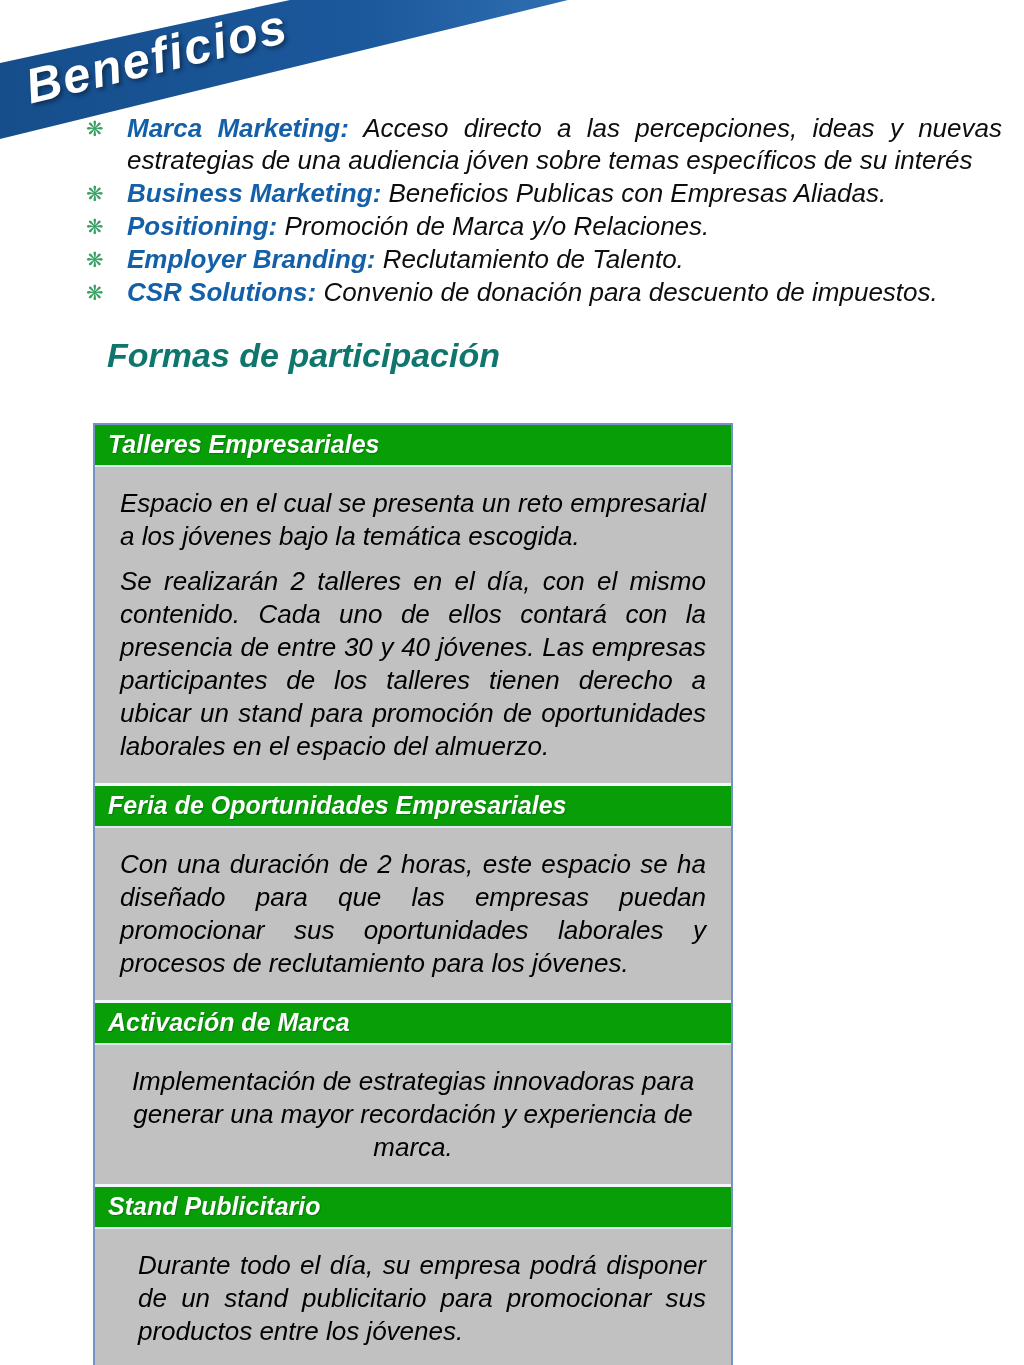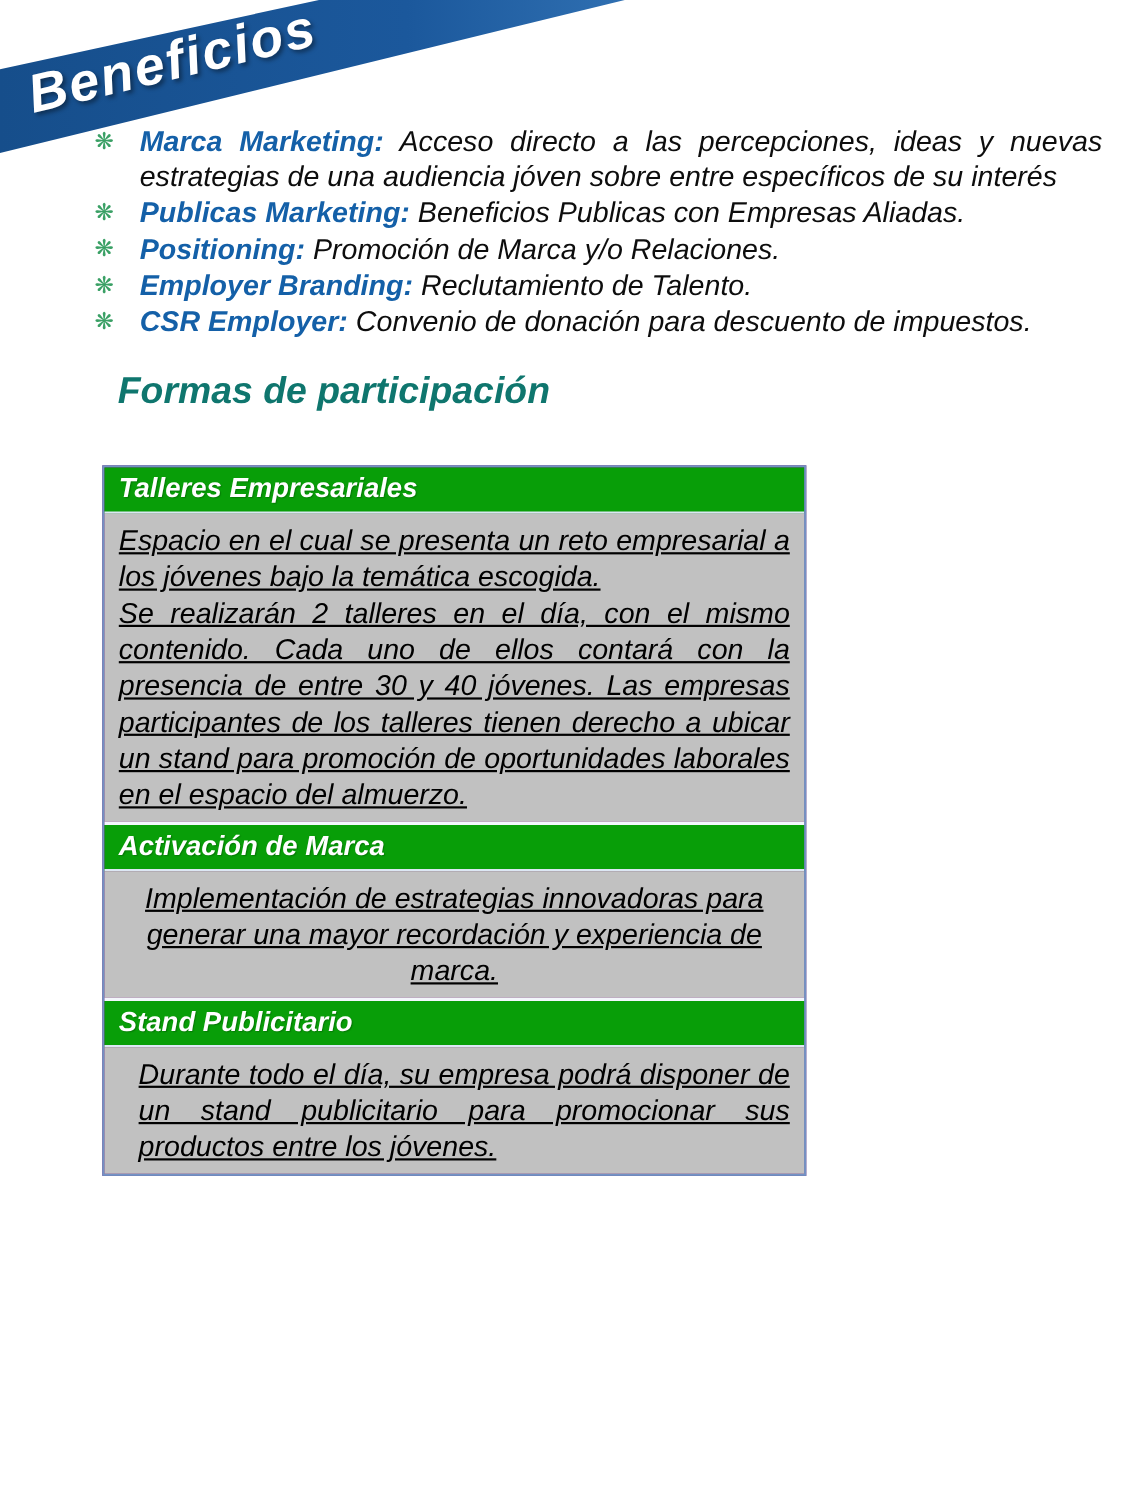--- a/index.html
+++ b/index.html
@@ -45,21 +45,21 @@
     font-size:25px;font-weight:bold;font-style:italic;
     padding:5px 13px 6px 13px;
     text-shadow:1px 1px 1px rgba(0,60,0,0.35);
   }
   .p-body{
     background:#c1c1c1;color:#000;
     font-size:26px;line-height:33px;font-style:italic;
     text-align:justify;
     padding:8px 13px 8px 13px;box-sizing:border-box;
   }
-  .p-body p{margin:0;text-decoration:underline;}
+  .p-body p{margin:12px;}
   .p-body.align-left{text-align:center;}
   .p-head{border-bottom:2px solid #dde7f4;}
   .h-r1{min-height:238px;}
   .h-r2{min-height:122px;}
   .h-r3{min-height:126px;}
   .h-r4{min-height:75px;}
   .h-r5{min-height:99px;padding-left:31px;}
 </style>
 </head>
 <body>
@@ -73,56 +73,62 @@
     </linearGradient>
   </defs>
   <polygon points="0,63 290,0 568,0 0,139" fill="url(#bannerGrad)"></polygon>
 </svg>
 <div class="banner-title">Beneficios</div>
 
 <div class="bullets">
   <div class="bullet-item">
     <span class="bullet-glyph">❋</span>
     <span class="bullet-label">Marca Marketing:</span>
-    <span>Acceso directo a las percepciones, ideas y nuevas estrategias de una audiencia jóven sobre entre específicos de su interés</span>
+    <span>Acceso directo a las percepciones, ideas y nuevas estrategias de una audiencia jóven sobre temas específicos de su interés</span>
   </div>
   <div class="bullet-item">
     <span class="bullet-glyph">❋</span>
-    <span class="bullet-label">Publicas Marketing:</span>
+    <span class="bullet-label">Business Marketing:</span>
     <span>Beneficios Publicas con Empresas Aliadas.</span>
   </div>
   <div class="bullet-item">
     <span class="bullet-glyph">❋</span>
     <span class="bullet-label">Positioning:</span>
     <span>Promoción de Marca y/o Relaciones.</span>
   </div>
   <div class="bullet-item">
     <span class="bullet-glyph">❋</span>
     <span class="bullet-label">Employer Branding:</span>
     <span>Reclutamiento de Talento.</span>
   </div>
   <div class="bullet-item">
     <span class="bullet-glyph">❋</span>
-    <span class="bullet-label">CSR Employer:</span>
+    <span class="bullet-label">CSR Solutions:</span>
     <span>Convenio de donación para descuento de impuestos.</span>
   </div>
 </div>
 
 <div class="section-title">Formas de participación</div>
 
 <div class="ptable">
 
   <div class="p-section">
     <div class="p-head">Talleres Empresariales</div>
     <div class="p-body h-r1">
       <p>Espacio en el cual se presenta un reto empresarial a los jóvenes bajo la temática escogida.</p>
       <p>Se realizarán 2 talleres en el día, con el mismo contenido. Cada uno de ellos contará con la presencia de entre 30 y 40 jóvenes. Las empresas participantes de los talleres tienen derecho a ubicar un stand para promoción de oportunidades laborales en el espacio del almuerzo.</p>
     </div>
   </div>
 
+  <div class="p-section">
+    <div class="p-head">Feria de Oportunidades Empresariales</div>
+    <div class="p-body h-r2">
+      <p>Con una duración de 2 horas, este espacio se ha diseñado para que las empresas puedan promocionar sus oportunidades laborales y procesos de reclutamiento para los jóvenes.</p>
+    </div>
+  </div>
 
 
   <div class="p-section">
     <div class="p-head">Activación de Marca</div>
     <div class="p-body h-r4 align-left">
       <p>Implementación de estrategias innovadoras para generar una mayor recordación y experiencia de marca.</p>
     </div>
   </div>
 
   <div class="p-section">

